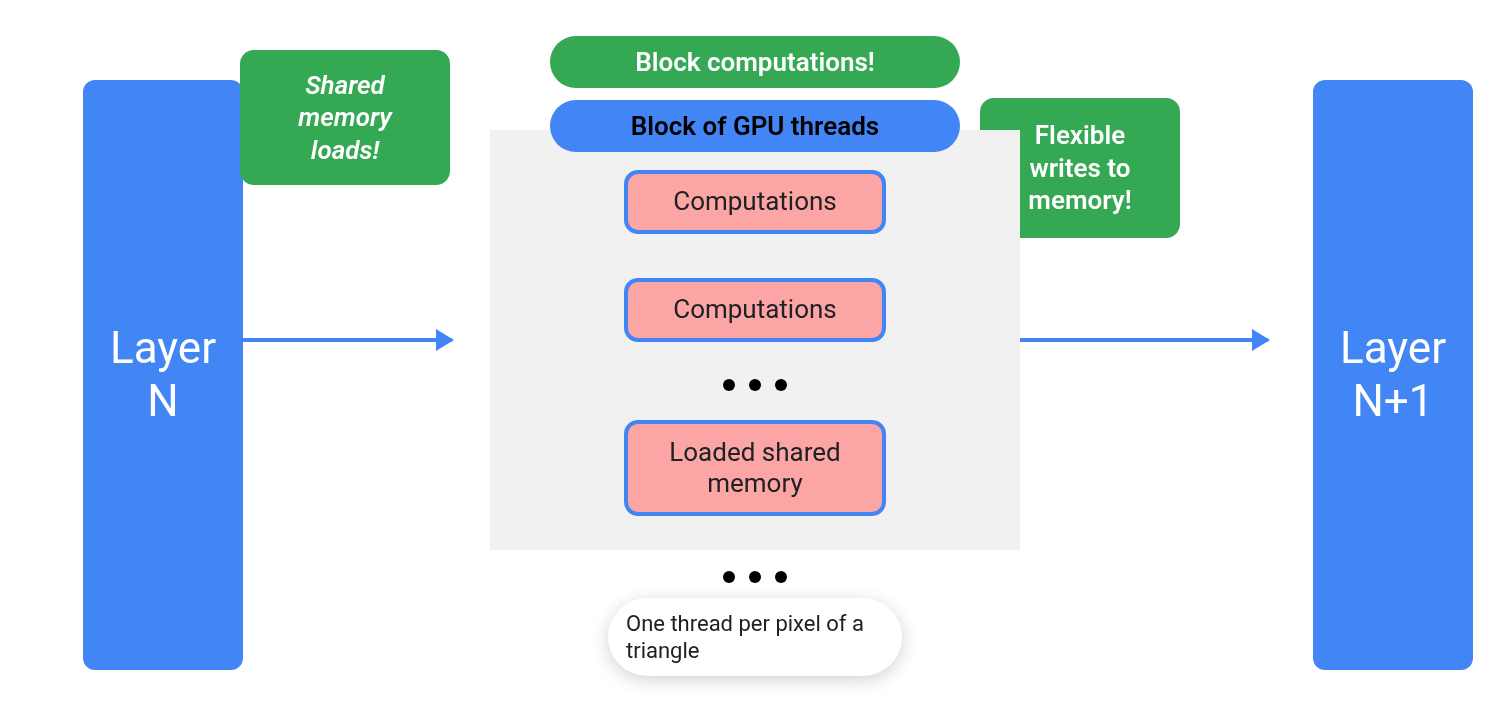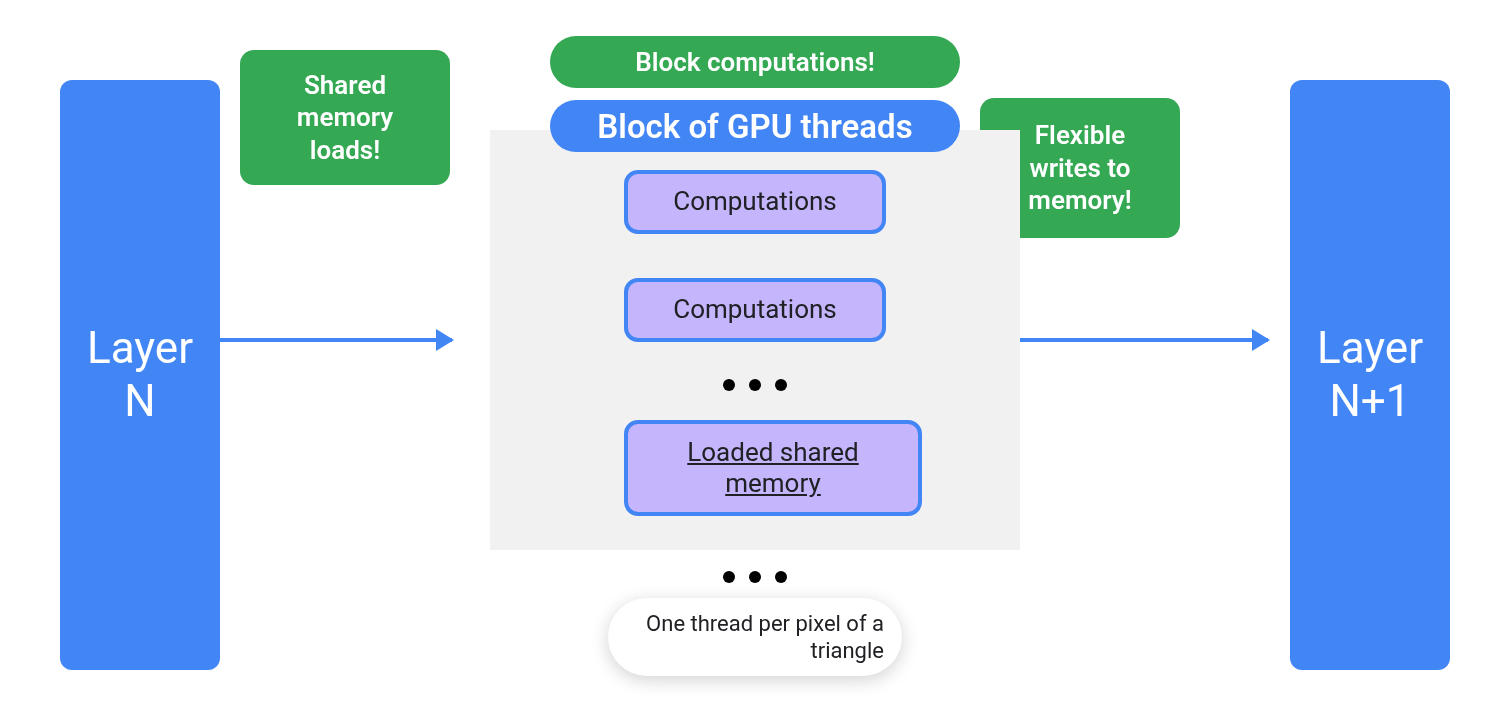--- a/index.html
+++ b/index.html
@@ -16,94 +16,95 @@
     background: #4285f4;
     color: #fff;
     border-radius: 12px;
     display: flex;
     align-items: center;
     justify-content: center;
     text-align: center;
     font-size: 44px;
     line-height: 1.2;
     font-weight: 400;
+    margin-left: 23px;
   }
   .layer-left { left: 60px; top: 80px; width: 160px; height: 590px; }
   .layer-right { left: 1290px; top: 80px; width: 160px; height: 590px; }
 
   .green-callout {
     position: absolute;
     background: #34a853;
     color: #fff;
     border-radius: 14px;
     display: flex;
     align-items: center;
     justify-content: center;
     text-align: center;
     font-size: 26px;
     font-weight: 600;
     line-height: 1.25;
     padding: 14px 22px;
   }
-  .callout-loads { left: 240px; top: 50px; width: 210px; height: 135px; }
+  .callout-loads { left: 240px; top: 50px; width: 210px; height: 135px; font-style: italic; }
   .callout-shared-comp { left: 550px; top: 36px; width: 410px; height: 52px; border-radius: 26px; }
   .callout-writes { left: 980px; top: 50px; width: 200px; height: 140px; margin-top: 48px; }
 
   .gpu-block-area {
     position: absolute;
     left: 490px; top: 130px;
     width: 530px; height: 420px;
     background: #f1f1f1;
   }
   .gpu-block-header {
     position: absolute;
     left: 550px; top: 100px;
     width: 410px; height: 52px;
     background: #4285f4;
-    color: #ffffff;
+    color: #000000;
     border-radius: 26px;
     display: flex; align-items: center; justify-content: center;
-    font-size: 33px; font-weight: 600;
+    font-size: 26px; font-weight: 600;
   }
   .comp-box {
     position: absolute;
-    background: #c4b5fd;
+    background: #fca5a5;
     border: 4px solid #4285f4;
     border-radius: 14px;
     color: #202124;
     display: flex; align-items: center; justify-content: center;
     text-align: center;
     font-size: 26px;
     line-height: 1.2;
     padding: 10px 18px;
   }
   .comp1 { left: 624px; top: 170px; width: 262px; height: 64px; }
   .comp2 { left: 624px; top: 278px; width: 262px; height: 64px; }
-  .comp3 { left: 624px; top: 420px; width: 298px; height: 96px; text-decoration: underline; }
+  .comp3 { left: 624px; top: 420px; width: 262px; height: 96px; }
 
   .dots {
     position: absolute;
     left: 700px; width: 110px; height: 30px;
     display: flex; align-items: center; justify-content: center; gap: 14px;
   }
   .dots span {
     width: 12px; height: 12px; background: #000; border-radius: 50%;
   }
   .dots-inner { top: 370px; }
   .dots-outer { top: 562px; }
 
   .thread-caption {
     position: absolute;
     left: 608px; top: 598px;
     width: 294px; height: 78px;
     background: #fff;
     border-radius: 40px;
     box-shadow: 0 4px 18px rgba(0,0,0,0.18);
     display: flex; align-items: center; justify-content: center;
-    text-align: right;
+    text-align: left;
     font-size: 22px; color: #202124; line-height: 1.25;
     padding: 10px 18px;
   }
 
   .arrow {
     position: absolute;
     top: 338px;
     height: 4px;
     background: #4285f4;
   }

